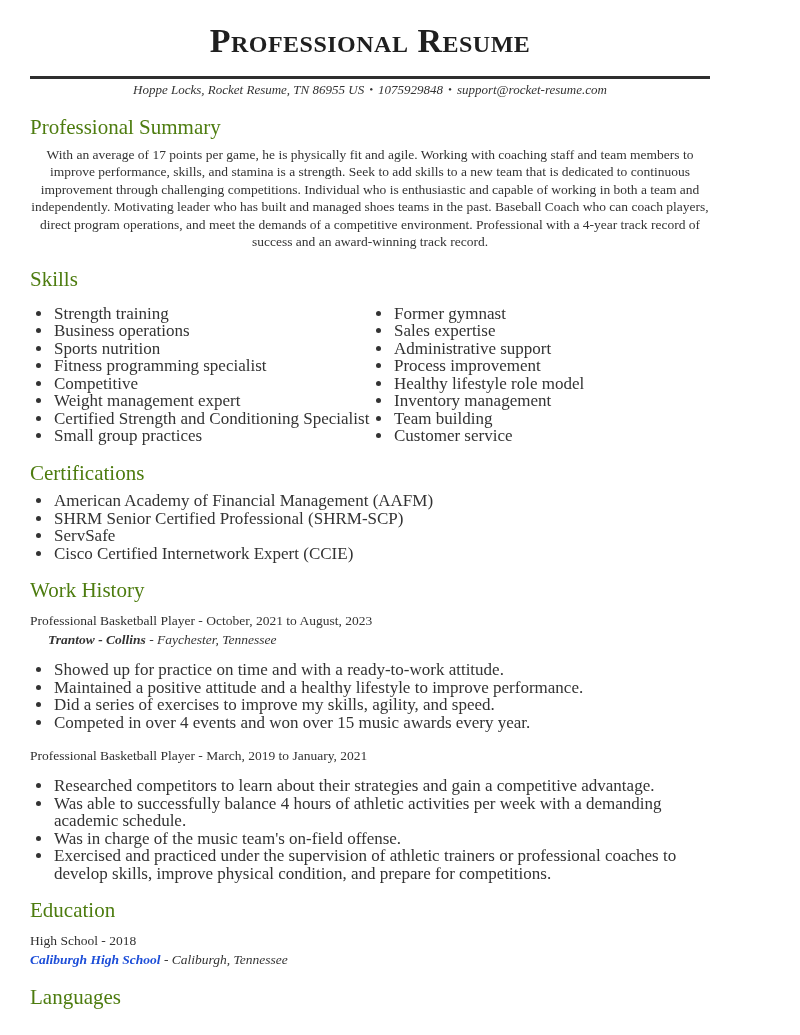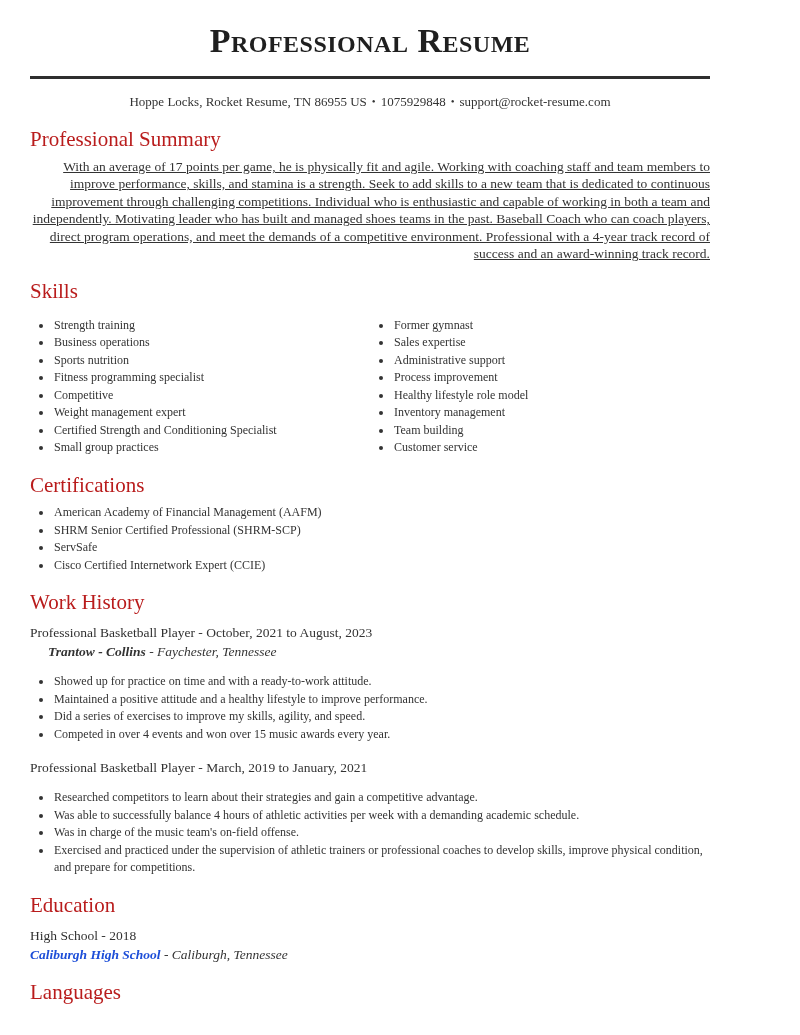--- a/index.html
+++ b/index.html
@@ -26,48 +26,48 @@
     text-align: center;
     color: #1f1f1f;
   }
   .header-rule {
     margin-top: 17px;
     height: 3px;
     border-top: 1px solid #2f2f2f;
     border-bottom: 2px solid #2f2f2f;
   }
   .contact-line {
-    margin-top: 15px;
+    margin-top: 3px;
     font-size: 13px;
     line-height: 1.25;
     text-align: center;
     color: #333333;
+    font-style: italic;
   }
   .contact-line .sep { margin: 0 5px; font-size: 11px; position: relative; top: -1px; }
   
   h2 {
     font-size: 21px;
     line-height: 1.15;
     font-weight: 400;
-    color: #b91c1c;
+    color: #4d7c0f;
     margin: 16px 0 7px 0;
   }
   .summary-text {
     font-size: 13.5px;
     line-height: 17.5px;
-    text-align: right;
-    text-decoration: underline;
+    text-align: center;
   }
   ul {
     margin-top: 7px;
     padding-left: 23px;
     list-style: disc;
   }
   li {
-    font-size: 12px;
+    font-size: 17px;
     line-height: 17.5px;
     padding-left: 1px;
   }
   .skills-cols { display: flex; }
   .skills-cols ul { flex: 0 0 50%; }
   
   .job { margin-top: 15px; }
   .job:first-of-type { margin-top: 9px; }
   .job-title-line, .job-company-line, .edu-line {
     font-size: 13.5px;

